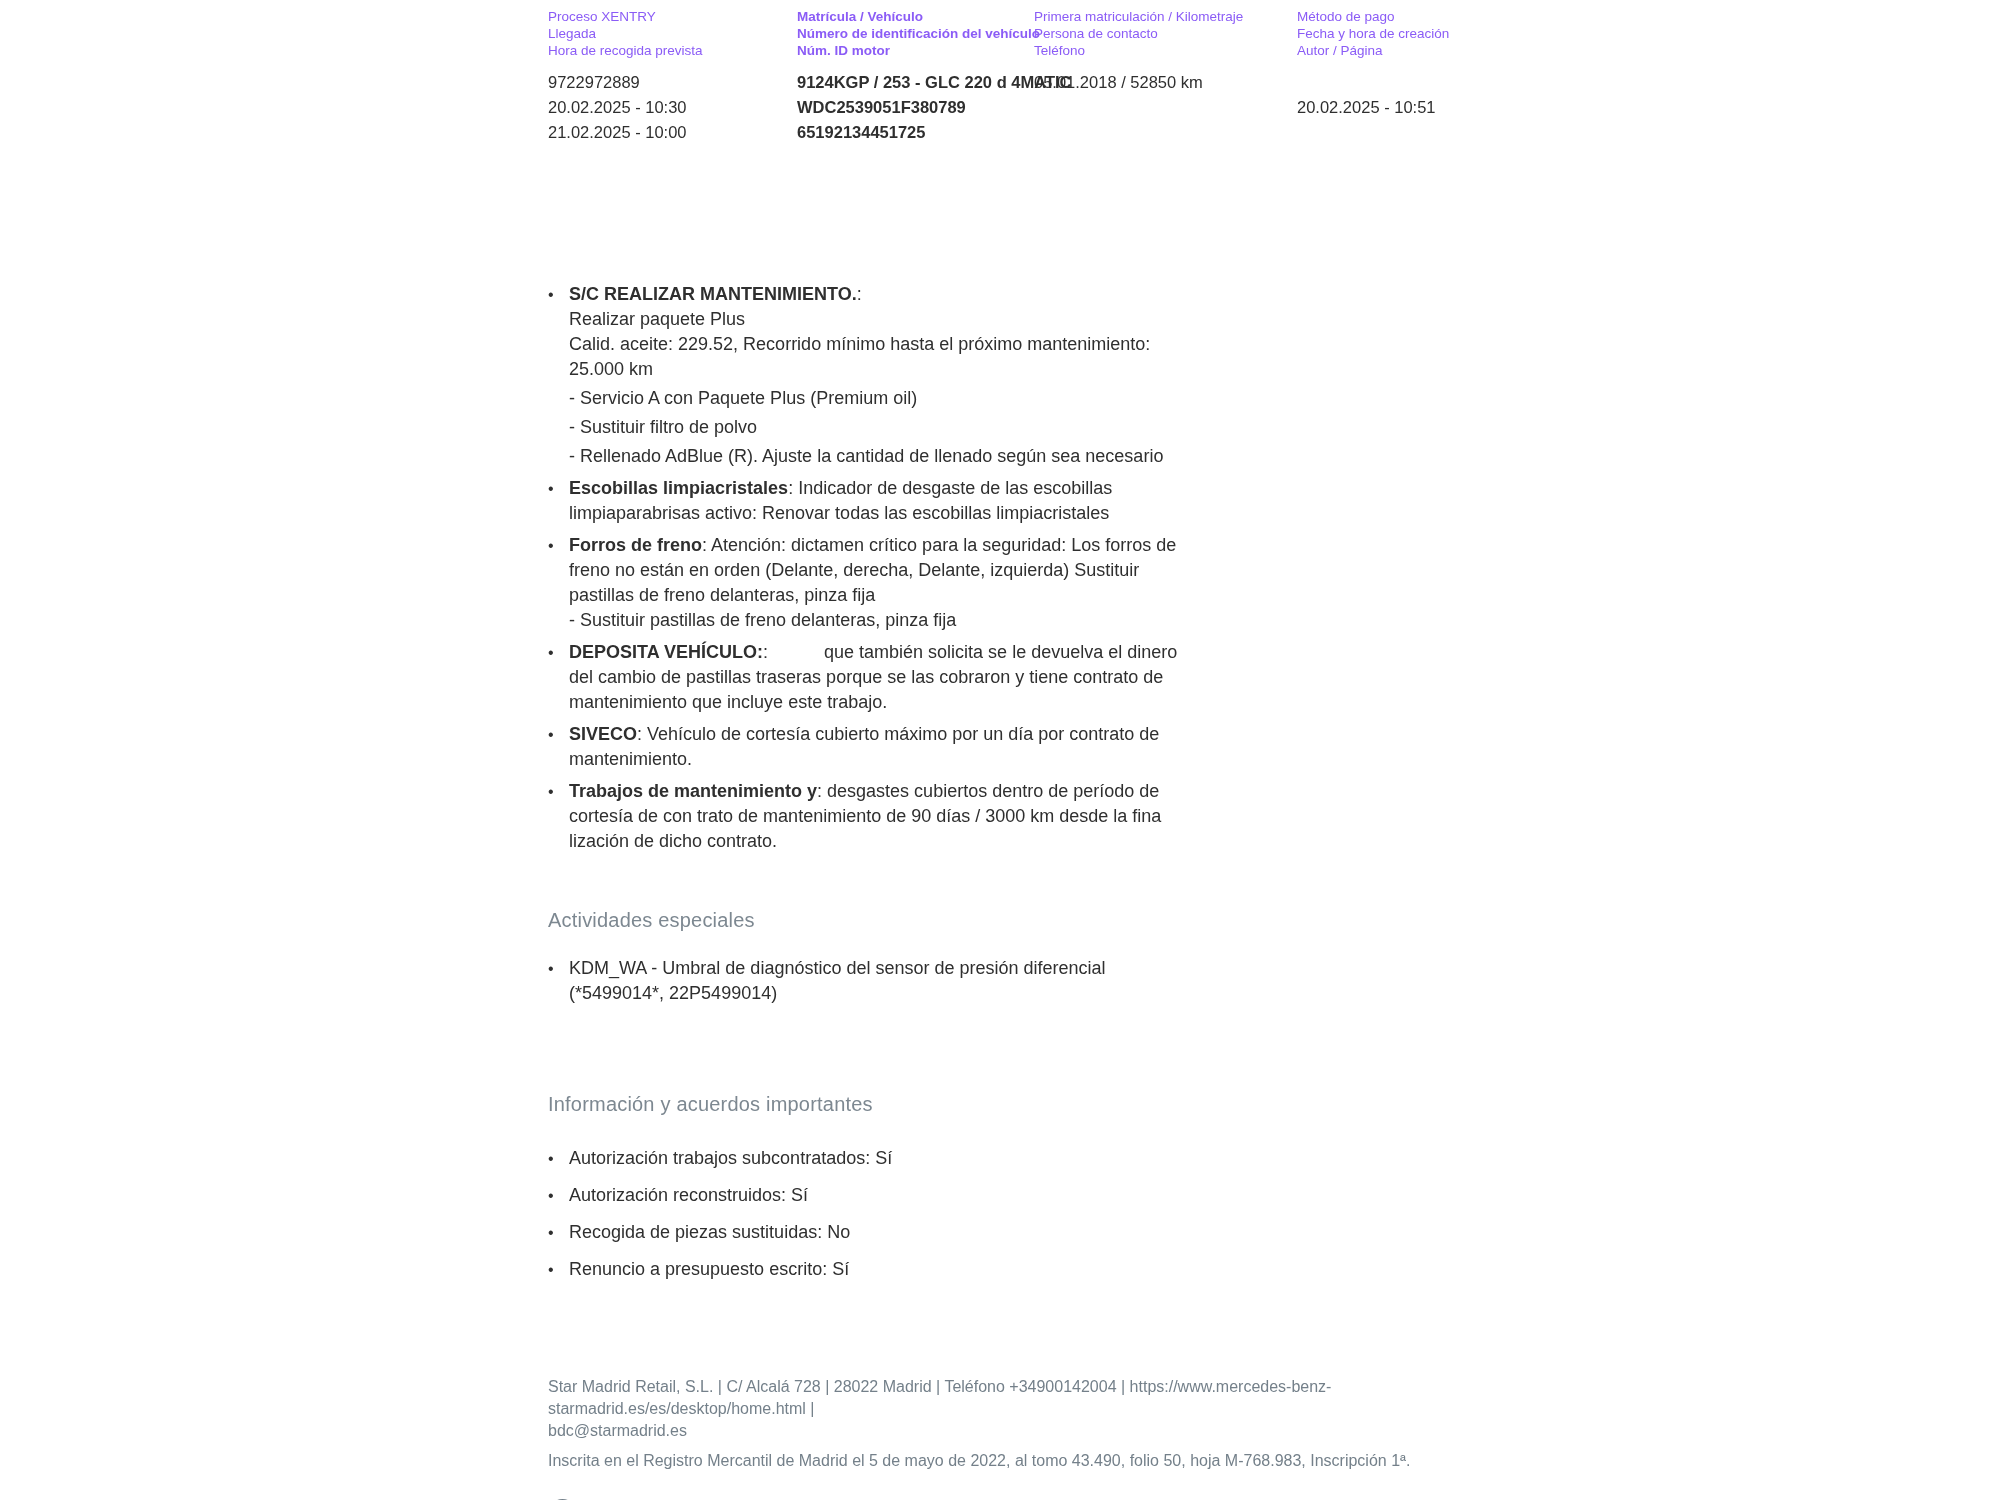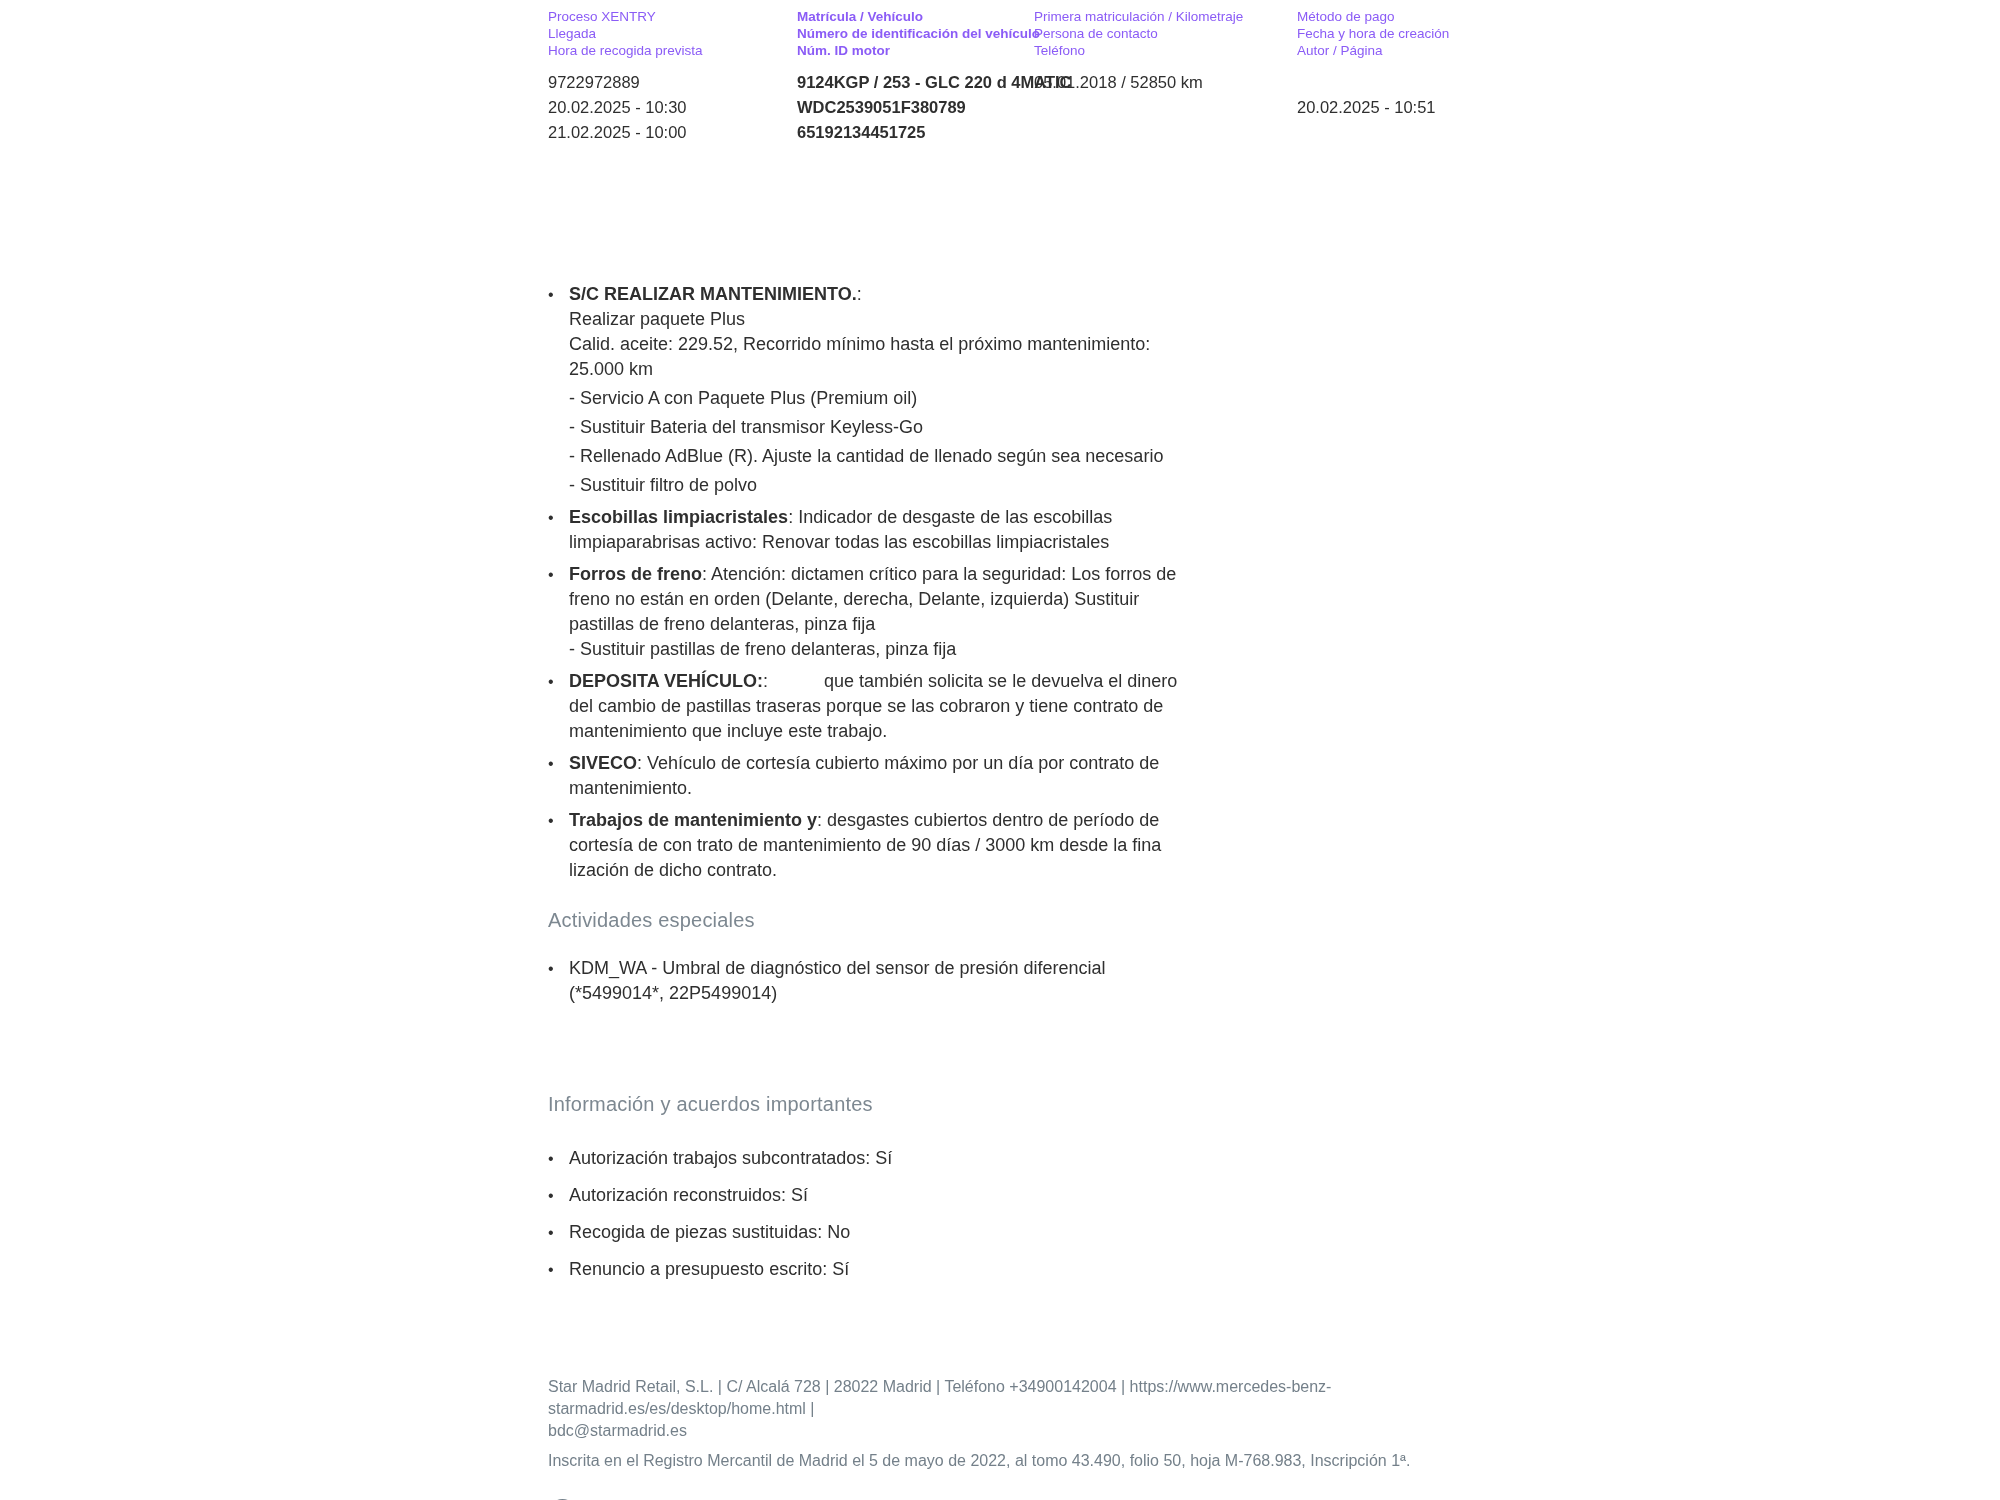--- a/index.html
+++ b/index.html
@@ -101,23 +101,22 @@
 
 <div class="doc-block" id="work-items">
     <div class="b-item">
       <span class="b-marker">•</span>
       <div class="b-body">
         <div class="line"><span class="bold">S/C REALIZAR MANTENIMIENTO.</span><span>:</span></div>
         <div class="line"><span>Realizar paquete Plus</span></div>
         <div class="line"><span>Calid. aceite: 229.52, Recorrido mínimo hasta el próximo mantenimiento:</span></div>
         <div class="line"><span>25.000 km</span></div>
         <div class="line sp"><span>- Servicio A con Paquete Plus (Premium oil)</span></div>
-        <div class="line sp"><span>- Sustituir Bateria del transmisor Keyless-Go</span></div>
+        <div class="line sp"><span>- Sustituir filtro de polvo</span></div>
         <div class="line sp"><span>- Rellenado AdBlue (R). Ajuste la cantidad de llenado según sea necesario</span></div>
-        <div class="line sp"><span>- Sustituir filtro de polvo</span></div>
       </div>
     </div>
     <div class="b-item">
       <span class="b-marker">•</span>
       <div class="b-body">
         <div class="line"><span class="bold">Escobillas limpiacristales</span><span>: Indicador de desgaste de las escobillas limpiaparabrisas activo: Renovar todas las escobillas limpiacristales</span></div>
       </div>
     </div>
     <div class="b-item">
       <span class="b-marker">•</span>

